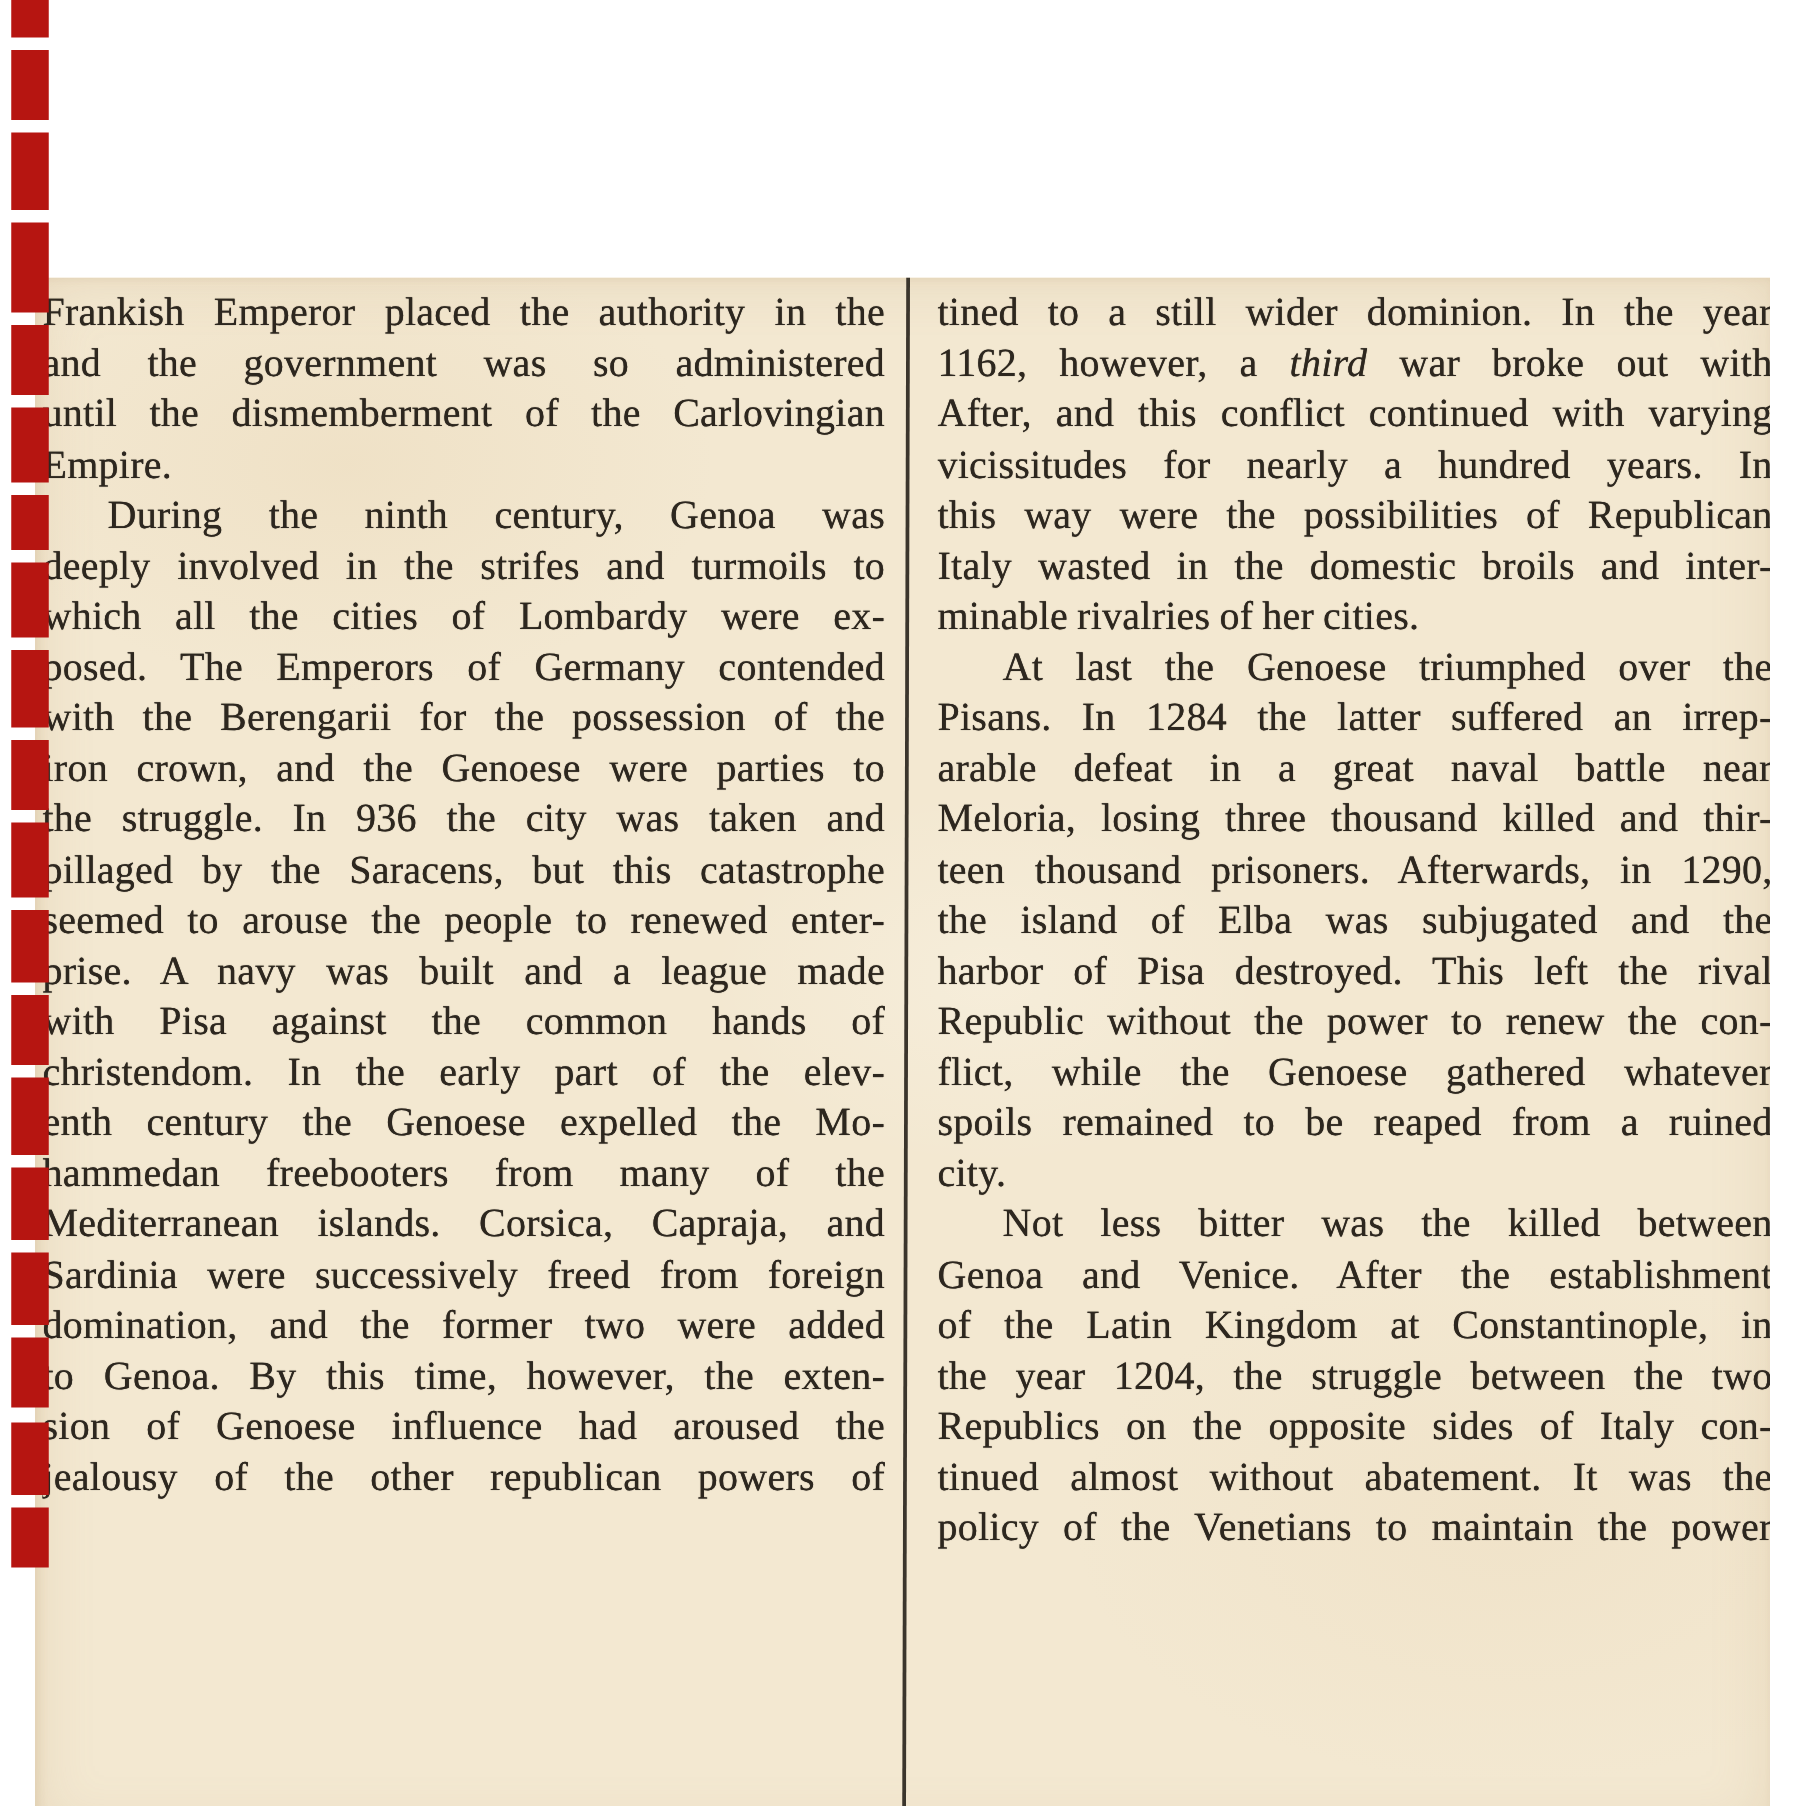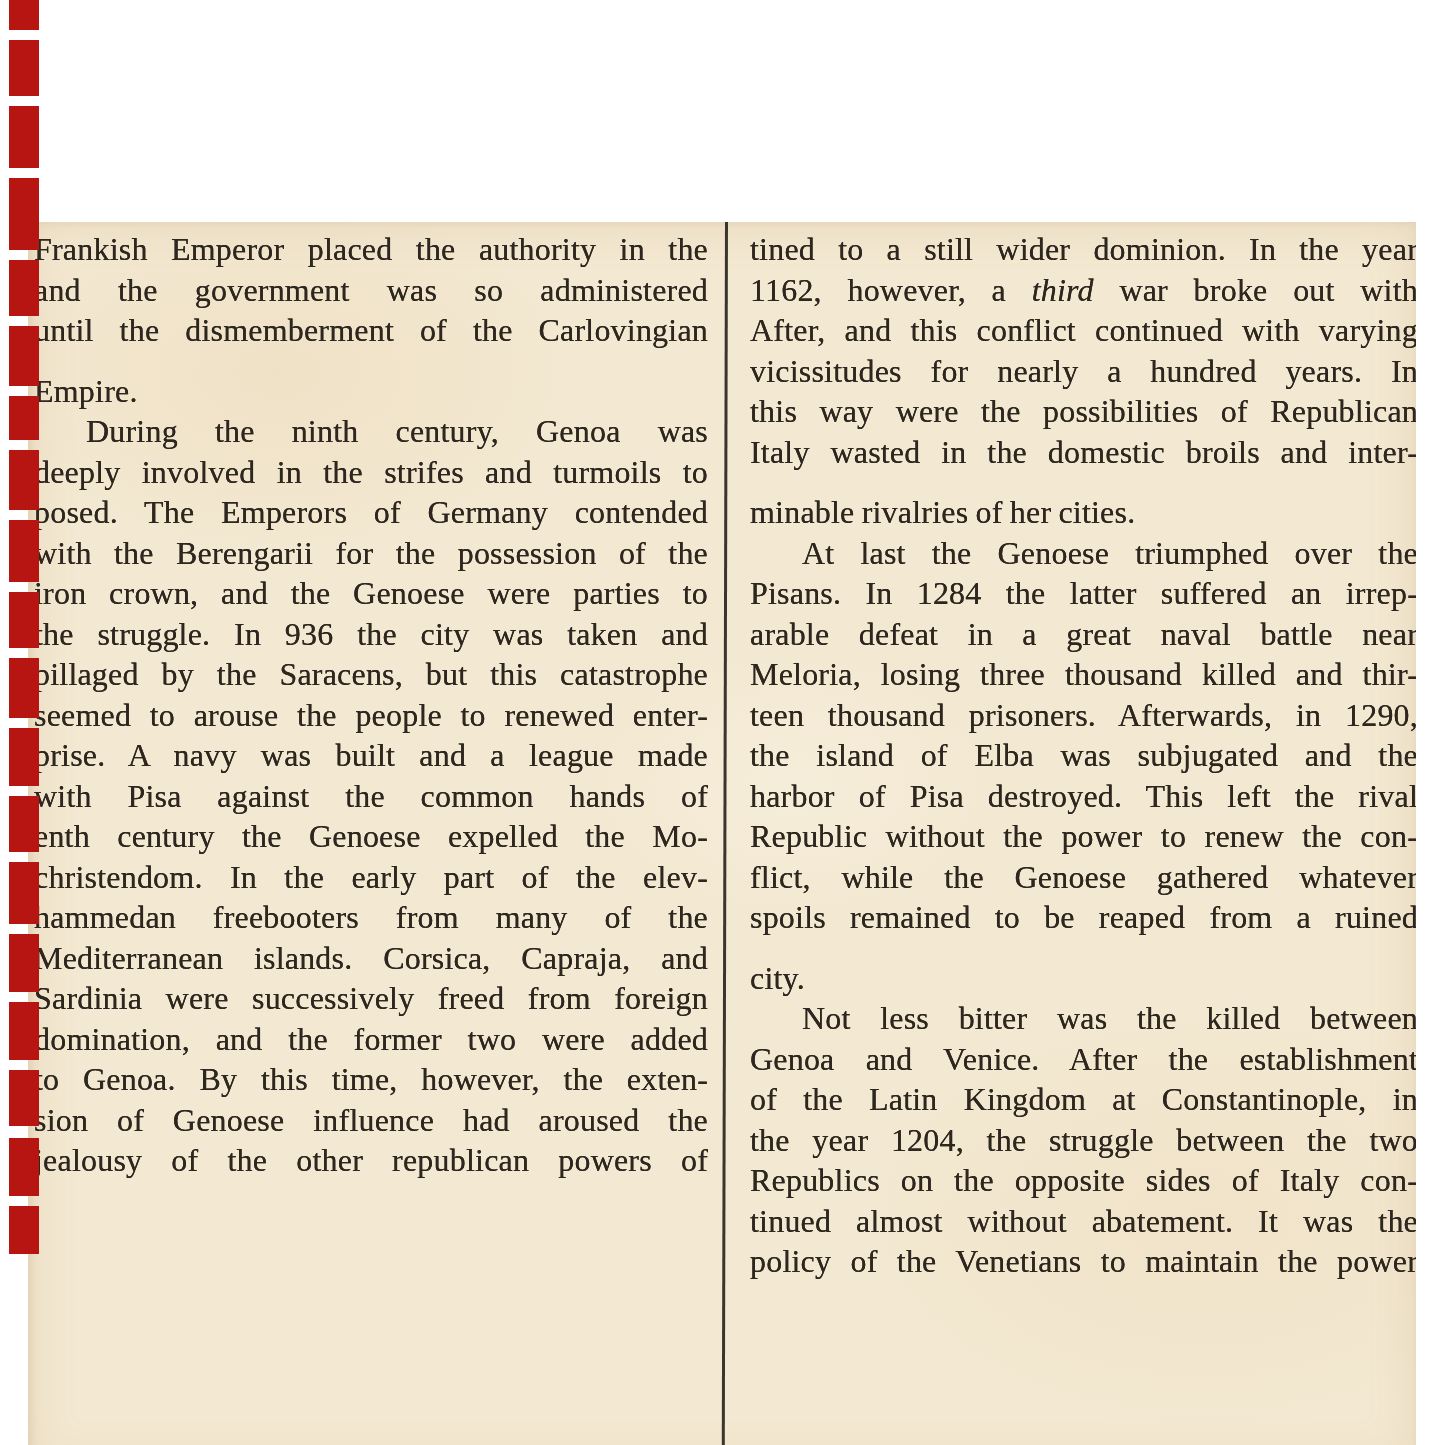--- a/index.html
+++ b/index.html
@@ -44,21 +44,21 @@
   .col-left  { left: 6px;   width: 674px; }
   .col-right { left: 722px; width: 668px; }
   .line {
     height: 40.5px;
     line-height: 40.5px;
     overflow: hidden;
     text-align: justify;
     text-align-last: justify;
   }
   .line.indent { padding-left: 52px; }
-  .line.end    { text-align-last: left; margin-top: 20px; }
+  .line.end    { text-align-last: left; }
   .line i { font-style: italic; }
   .divider {
     position: absolute;
     left: 697px;
     top: 0;
     width: 2.5px;
     height: 100%;
     background: var(--rule, #3b352c);
     transform: rotate(0.15deg);
     transform-origin: top center;
@@ -75,30 +75,31 @@
 
 <div class="canvas">
   <div class="page">
     <div class="col col-left">
         <div class="line"><span>Frankish Emperor placed the authority in the</span></div>
         <div class="line"><span>and the government was so administered</span></div>
         <div class="line"><span>until the dismemberment of the Carlovingian</span></div>
         <div class="line end"><span>Empire.</span></div>
         <div class="line indent"><span>During the ninth century, Genoa was</span></div>
         <div class="line"><span>deeply involved in the strifes and turmoils to</span></div>
+        <div class="line"><span>which all the cities of Lombardy were ex-</span></div>
         <div class="line"><span>posed.  The Emperors of Germany contended</span></div>
         <div class="line"><span>with the Berengarii for the possession of the</span></div>
         <div class="line"><span>iron crown, and the Genoese were parties to</span></div>
         <div class="line"><span>the struggle.  In 936 the city was taken and</span></div>
         <div class="line"><span>pillaged by the Saracens, but this catastrophe</span></div>
         <div class="line"><span>seemed to arouse the people to renewed enter-</span></div>
         <div class="line"><span>prise.  A navy was built and a league made</span></div>
         <div class="line"><span>with Pisa against the common hands of</span></div>
+        <div class="line"><span>christendom.  In the early part of the elev-</span></div>
         <div class="line"><span>enth century the Genoese expelled the Mo-</span></div>
-        <div class="line"><span>christendom.  In the early part of the elev-</span></div>
         <div class="line"><span>hammedan freebooters from many of the</span></div>
         <div class="line"><span>Mediterranean islands.  Corsica, Capraja, and</span></div>
         <div class="line"><span>Sardinia were successively freed from foreign</span></div>
         <div class="line"><span>domination, and the former two were added</span></div>
         <div class="line"><span>to Genoa.  By this time, however, the exten-</span></div>
         <div class="line"><span>sion of Genoese influence had aroused the</span></div>
         <div class="line"><span>jealousy of the other republican powers of</span></div>
       </div>
     <div class="divider"></div>
     <div class="col col-right">

